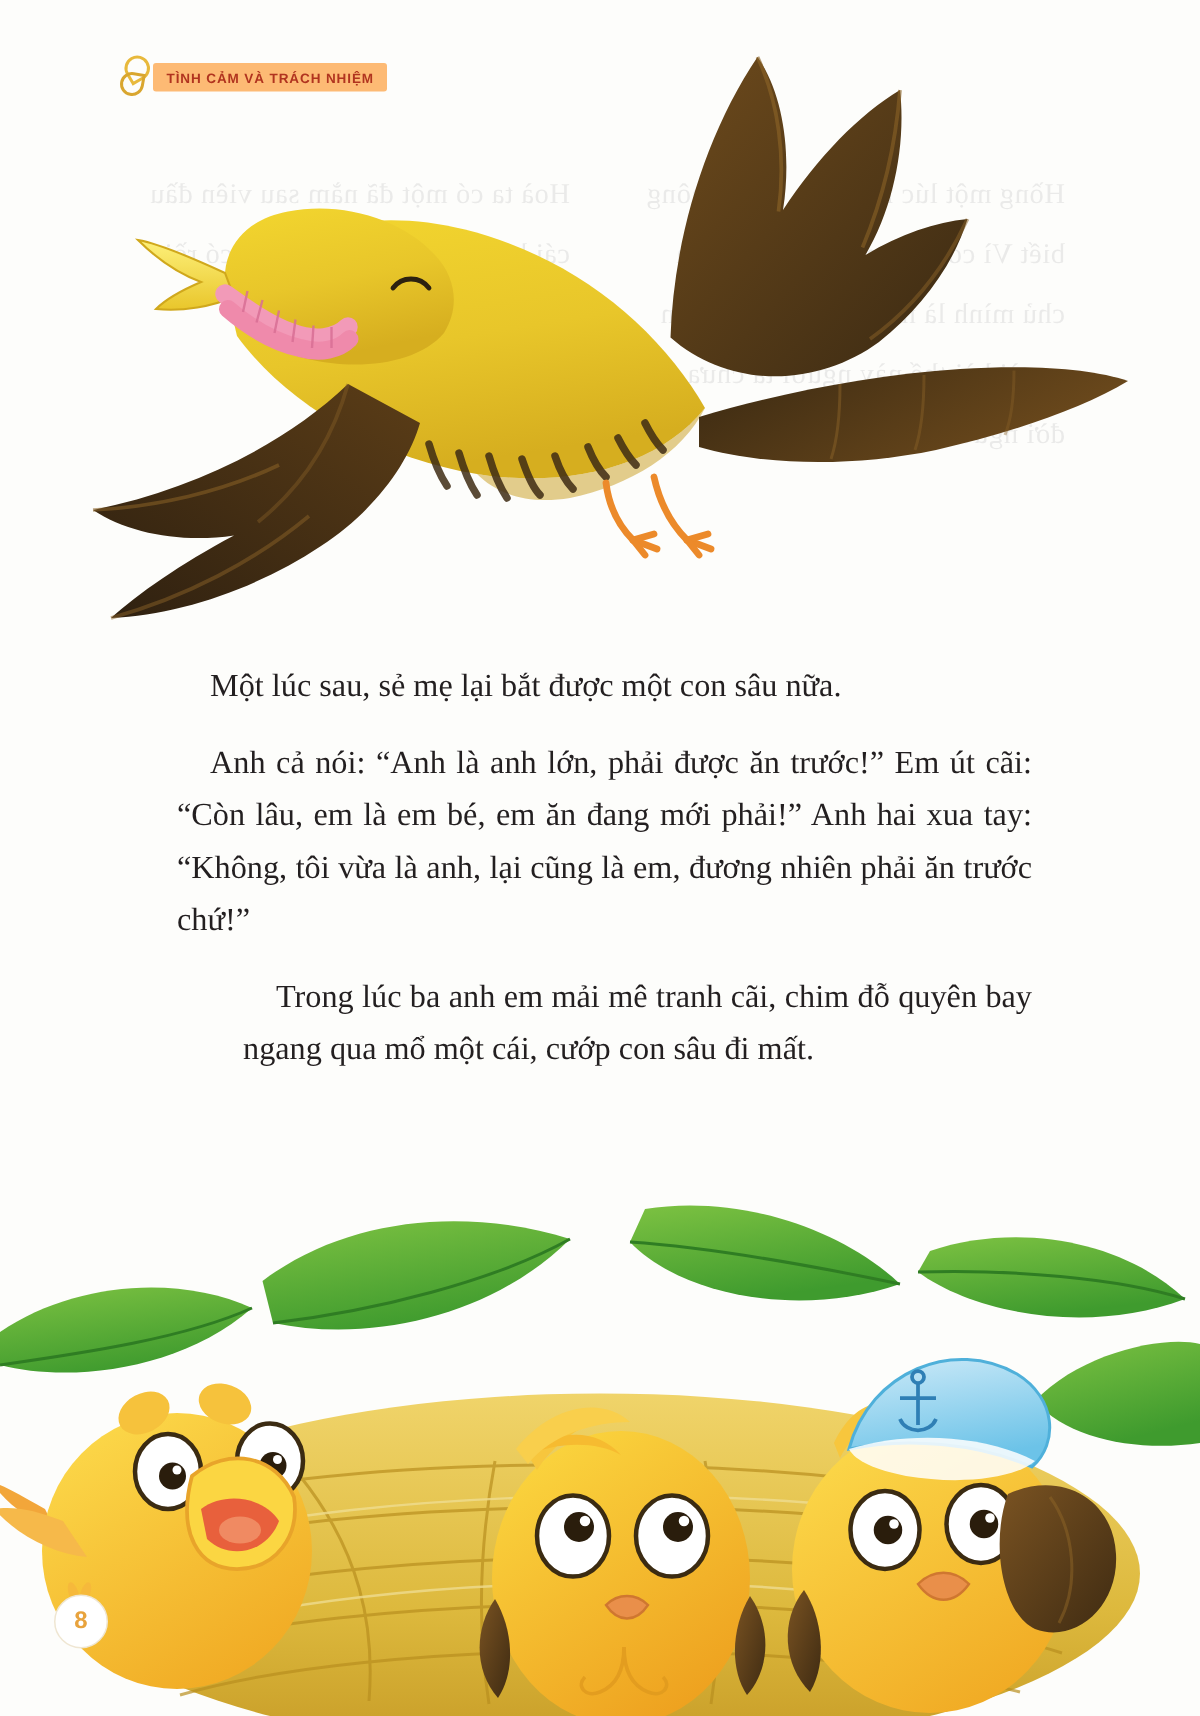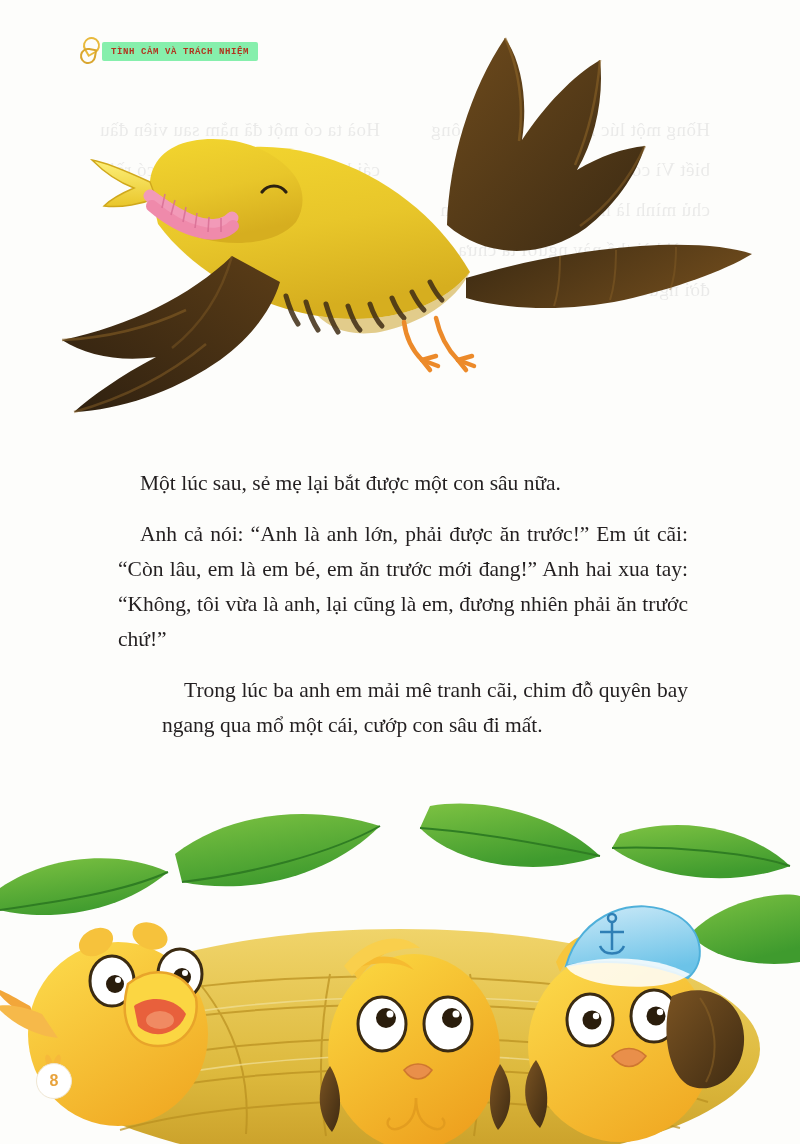--- a/index.html
+++ b/index.html
@@ -75,23 +75,23 @@
     position: absolute;
     left: 2px;
     top: 14px;
     width: 12px;
     height: 12px;
     border: 2px solid #d9a62f;
     border-radius: 50% 0 50% 50%;
     transform: rotate(10deg);
   }
   .ribbon-tag {
-    background: #86efac;
+    background: #fdba74;
     color: #b1341f;
-    font-family: Liberation Mono, monospace;
+    font-family: Liberation Sans, sans-serif;
     font-size: 9px;
     font-weight: bold;
     letter-spacing: 0.6px;
     padding: 5px 9px 4px 9px;
     border-radius: 2px;
     white-space: nowrap;
   }
 
   
   .bird-art {
@@ -100,21 +100,21 @@
     top: 10px;
     width: 760px;
     height: 410px;
     z-index: 4;
   }
 
   
   .body-text {
     position: absolute;
     left: 118px;
-    top: 466px;
+    top: 440px;
     width: 570px;
     z-index: 5;
     color: #231f20;
     font-size: 21.5px;
     line-height: 35px;
   }
   .body-text p {
     margin: 0 0 16px 0;
     text-indent: 22px;
     text-align: justify;
@@ -264,21 +264,21 @@
       <path d="M422 350 L430 360"></path>
       <path d="M436 308 C440 326 448 340 458 350"></path>
       <path d="M458 350 L474 356"></path>
       <path d="M458 350 L472 346"></path>
       <path d="M458 350 L466 360"></path>
     </g>
   </svg>
 
   <div class="body-text">
     <p>Một lúc sau, sẻ mẹ lại bắt được một con sâu nữa.</p>
-    <p>Anh cả nói: “Anh là anh lớn, phải được ăn trước!” Em út cãi: “Còn lâu, em là em bé, em ăn trước mới đang!” Anh hai xua tay: “Không, tôi vừa là anh, lại cũng là em, đương nhiên phải ăn trước chứ!”</p>
+    <p>Anh cả nói: “Anh là anh lớn, phải được ăn trước!” Em út cãi: “Còn lâu, em là em bé, em ăn đang mới phải!” Anh hai xua tay: “Không, tôi vừa là anh, lại cũng là em, đương nhiên phải ăn trước chứ!”</p>
     <p>Trong lúc ba anh em mải mê tranh cãi, chim đỗ quyên bay ngang qua mổ một cái, cướp con sâu đi mất.</p>
   </div>
 
   <svg class="nest-art" viewBox="0 0 800 360">
     <defs>
       <linearGradient id="leafGrad" x1="0" y1="0" x2="0.4" y2="1">
         <stop offset="0%" stop-color="#7dc242"></stop>
         <stop offset="100%" stop-color="#3f9b2e"></stop>
       </linearGradient>
       <linearGradient id="nestGrad" x1="0" y1="0" x2="0" y2="1">

